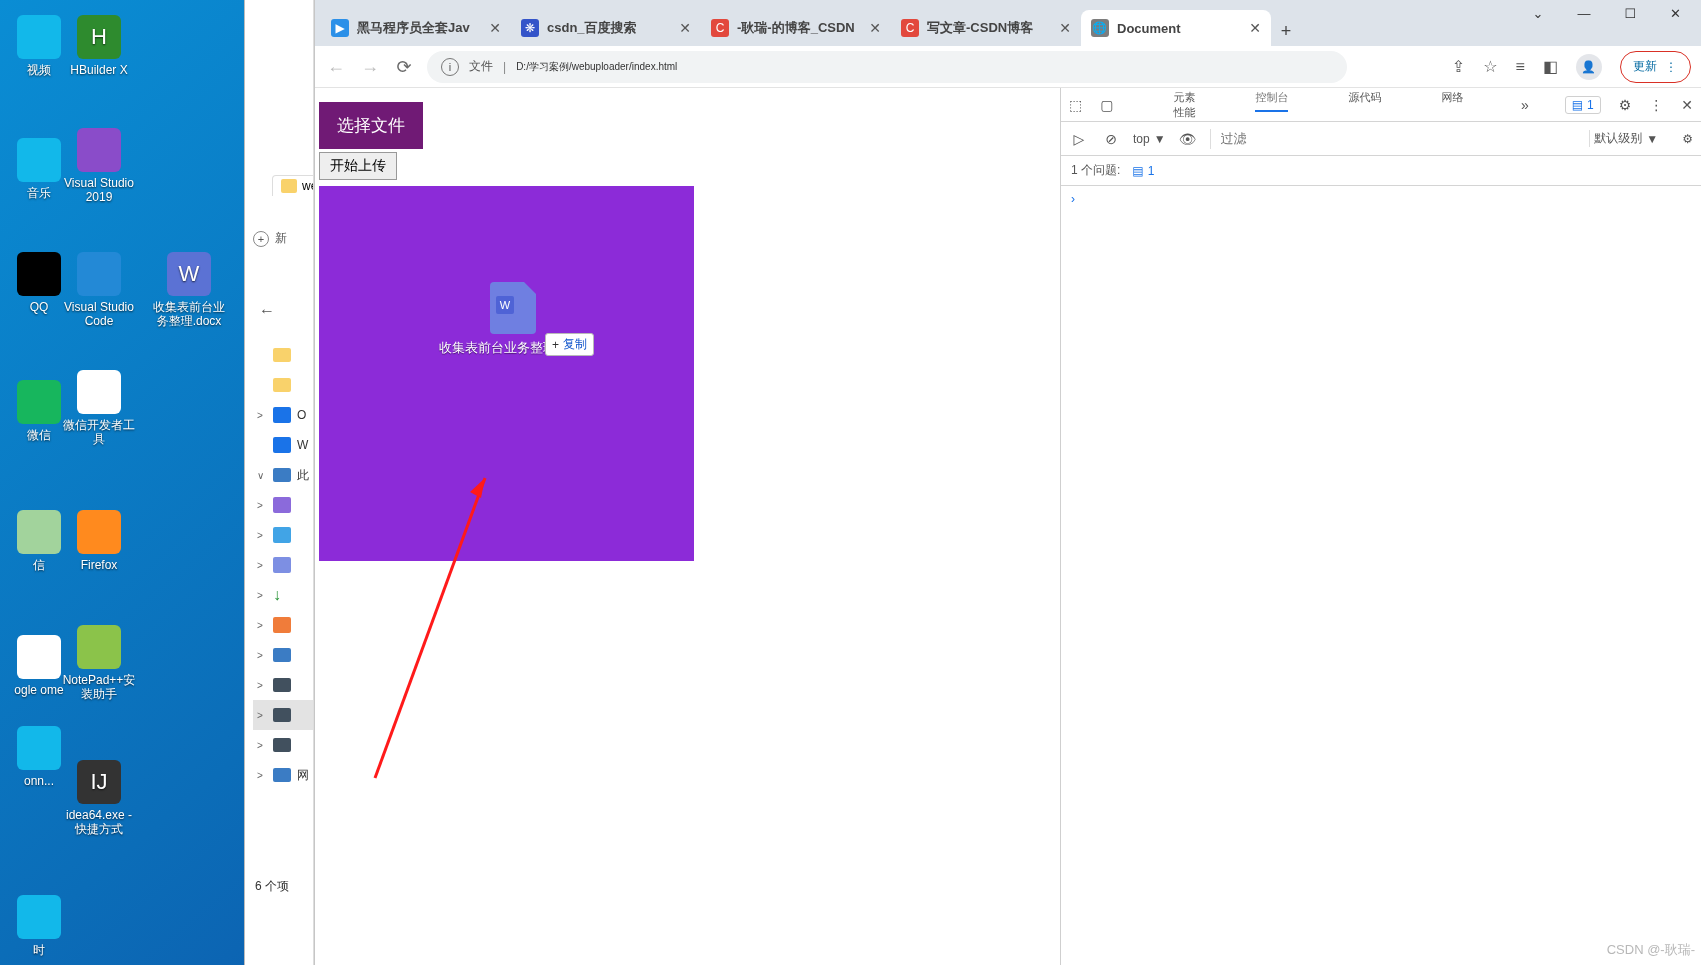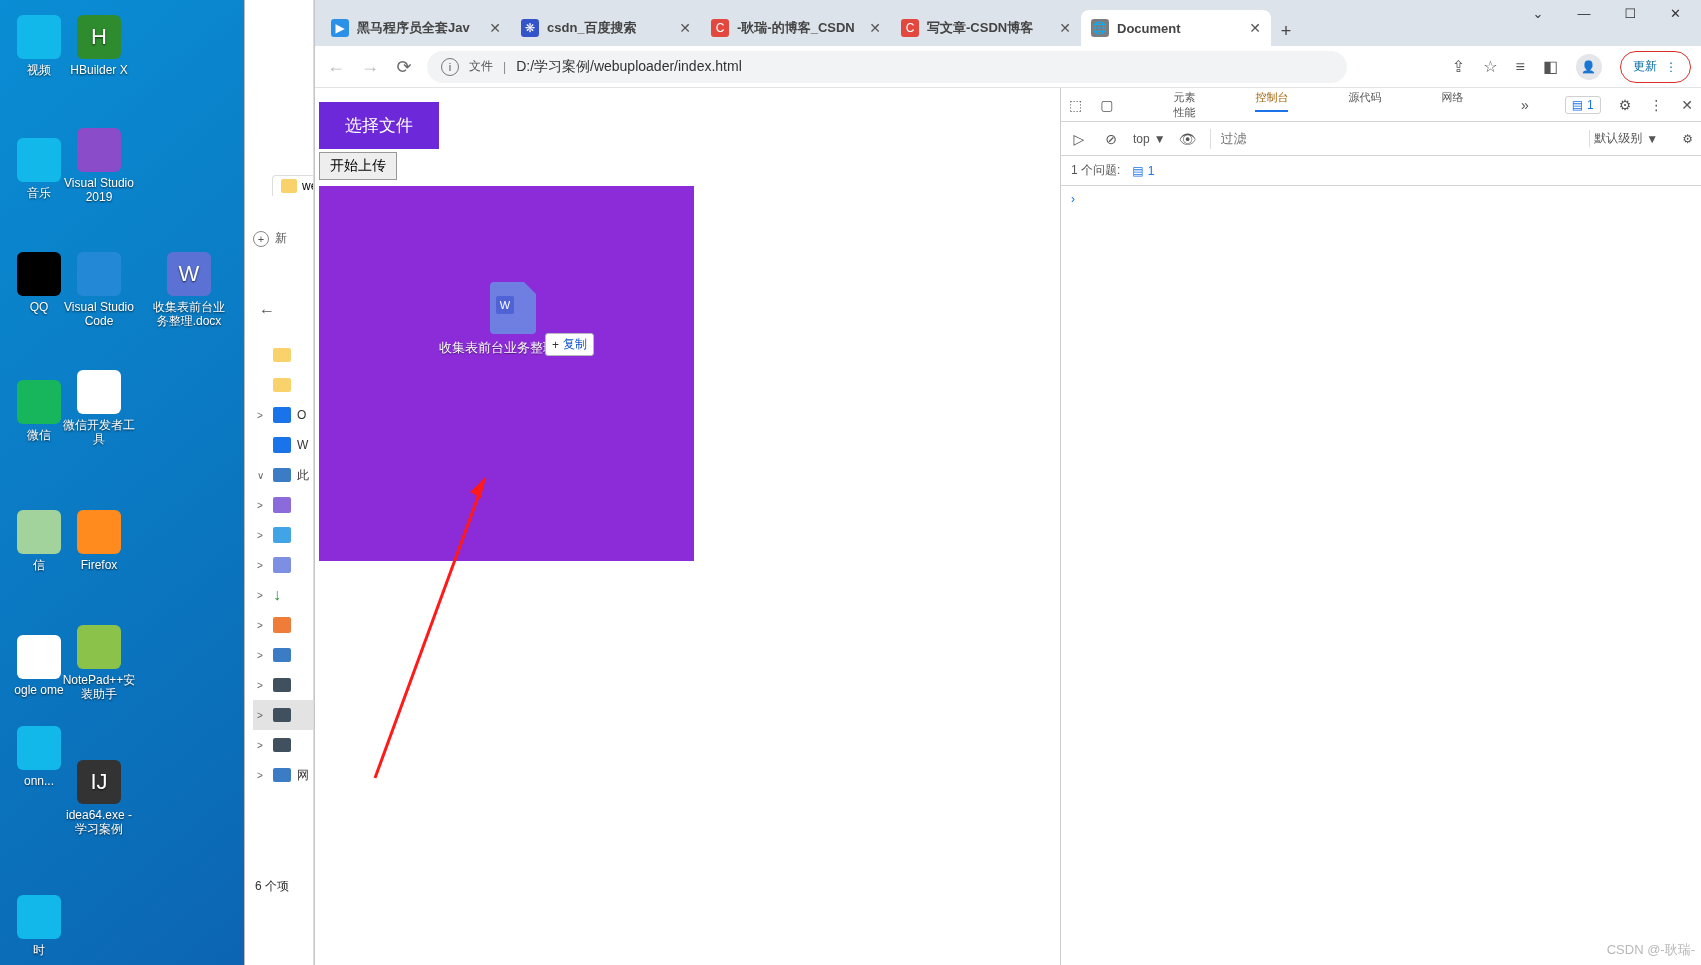--- a/index.html
+++ b/index.html
@@ -44,46 +44,46 @@
 .newtab{width:30px;height:30px;display:flex;align-items:center;justify-content:center;color:#444;font-size:18px;cursor:pointer;}
 .winctl{position:absolute;right:0;top:0;height:20px;display:flex;align-items:center;gap:34px;padding:6px 20px 0 0;color:#333;}
 .winctl span{cursor:pointer;font-size:13px;}
 
 .addrbar{height:42px;background:#fff;border-bottom:1px solid #e3e3e3;display:flex;align-items:center;padding:0 10px;gap:12px;}
 .navbtn{color:#6b6b6b;font-size:18px;cursor:pointer;width:22px;text-align:center;}
 .navbtn.dis{color:#bbb;}
 .omni{display:flex;align-items:center;gap:10px;background:#f1f3f4;border-radius:18px;height:32px;padding:0 14px;flex:0 0 920px;color:#555;}
 .omni .info{width:18px;height:18px;border:1px solid #777;border-radius:50%;display:flex;align-items:center;justify-content:center;font-size:11px;}
 .omni .sep{color:#888;}
-.omni .url{color:#333;font-size:14px;}
+.omni .url{color:#333;font-size:10px;}
 .addrright{margin-left:auto;display:flex;align-items:center;gap:18px;}
 .addrright .iconb{color:#555;font-size:16px;cursor:pointer;}
 .addrright .prof{width:26px;height:26px;border-radius:50%;background:#e4e6ea;display:flex;align-items:center;justify-content:center;}
 .update{border:1px solid #d93025;color:#0369a1;border-radius:18px;height:32px;display:flex;align-items:center;gap:8px;padding:0 12px;cursor:pointer;}
 .update .dots{letter-spacing:1px;}
 
 .content{position:absolute;left:0;top:88px;right:0;bottom:0;display:flex;}
 .page{flex:0 0 746px;position:relative;background:#fff;border-right:1px solid #cfcfcf;}
-.pick{position:absolute;left:4px;top:14px;background:#6d28d9;color:#fff;border:none;padding:12px 26px;font-size:17px;cursor:pointer;}
+.pick{position:absolute;left:4px;top:14px;background:#701a75;color:#fff;border:none;padding:12px 18px;font-size:17px;cursor:pointer;}
 .upl{position:absolute;left:4px;top:64px;background:#eee;border:1px solid #999;padding:4px 10px;font-size:14px;cursor:pointer;}
 .drop{position:absolute;left:4px;top:98px;width:375px;height:375px;background:#8c2bd8;}
 .dfile{position:absolute;left:114px;top:96px;width:160px;text-align:center;color:#fff;}
 .dfile .dic{width:46px;height:52px;background:#6f7fe1;border-radius:4px;margin:0 auto 6px;position:relative;}
 .dfile .dic::after{content:"W";position:absolute;left:6px;top:14px;color:#fff;background:#4f63d6;width:18px;height:18px;line-height:18px;border-radius:2px;font-size:11px;}
 .dfile .dic .corner{position:absolute;right:-1px;top:-1px;border-style:solid;border-width:0 14px 14px 0;border-color:transparent #8c2bd8 transparent transparent;}
 .dfile .fname{font-size:13px;line-height:16px;text-shadow:0 1px 1px rgba(0,0,0,.5);}
 .copytag{position:absolute;left:230px;top:245px;background:#fff;border:1px solid #b9b9b9;border-radius:3px;padding:2px 6px;display:flex;align-items:center;gap:4px;color:#1155cc;font-size:13px;}
 .copytag .pl{color:#333;}
 .arrow{position:absolute;left:50px;top:380px;}
 
 .devtools{flex:1;background:#fff;display:flex;flex-direction:column;}
 .dt-top{height:34px;border-bottom:1px solid #d4d4d4;display:flex;align-items:center;padding:0 8px;gap:18px;color:#555;}
 .dt-top .ico{cursor:pointer;font-size:14px;}
 .dt-top .tabd{cursor:pointer;font-size:11px;padding:7px 0;margin-left:42px;}
-.dt-top .tabd.act{color:#a16207;border-bottom:2px solid#1a73e8;}
+.dt-top .tabd.act{color:#737373;border-bottom:2px solid#1a73e8;}
 .dt-top .spacer{flex:1;}
 .dt-top .badge{display:flex;align-items:center;gap:4px;border:1px solid #d0d0d0;border-radius:3px;padding:1px 6px;color:#1a73e8;}
 .dt-row2{height:34px;border-bottom:1px solid #d4d4d4;display:flex;align-items:center;padding:0 8px;gap:12px;color:#555;}
 .dt-row2 .bb{width:20px;text-align:center;cursor:pointer;font-size:14px;}
 .dt-row2 .sel{display:flex;align-items:center;gap:4px;cursor:pointer;}
 .dt-row2 .filter{flex:0 0 270px;border:none;outline:none;font-size:13px;color:#888;border-left:1px solid #ddd;padding-left:10px;height:20px;}
 .dt-row2 .lvl{margin-left:auto;display:flex;align-items:center;gap:4px;cursor:pointer;border-left:1px solid #ddd;padding-left:4px;}
 .dt-row2 .gear{margin-left:12px;cursor:pointer;}
 .dt-row3{height:30px;border-bottom:1px solid #d4d4d4;display:flex;align-items:center;padding:0 10px;gap:12px;color:#555;}
 .dt-row3 .badge2{display:flex;align-items:center;gap:4px;color:#1a73e8;}
@@ -156,21 +156,21 @@
       <div class="di" style="left: 60px; top: 625px;">
         <div class="ic" style="background:#8bc34a"></div>
         <div class="lbl">NotePad++安装助手</div>
       </div>
       <div class="di" style="left: 0px; top: 726px;">
         <div class="ic" style="background:#12b8ea"></div>
         <div class="lbl">onn...</div>
       </div>
       <div class="di" style="left: 60px; top: 760px;">
         <div class="ic" style="background:#333">IJ</div>
-        <div class="lbl">idea64.exe - 学习案例</div>
+        <div class="lbl">idea64.exe - 快捷方式</div>
       </div>
       <div class="di" style="left: 0px; top: 895px;">
         <div class="ic" style="background:#12b8ea"></div>
         <div class="lbl">时</div>
       </div>
     </div>
 </div>
 
 <div class="explorer">
   <div class="ex-tab">

